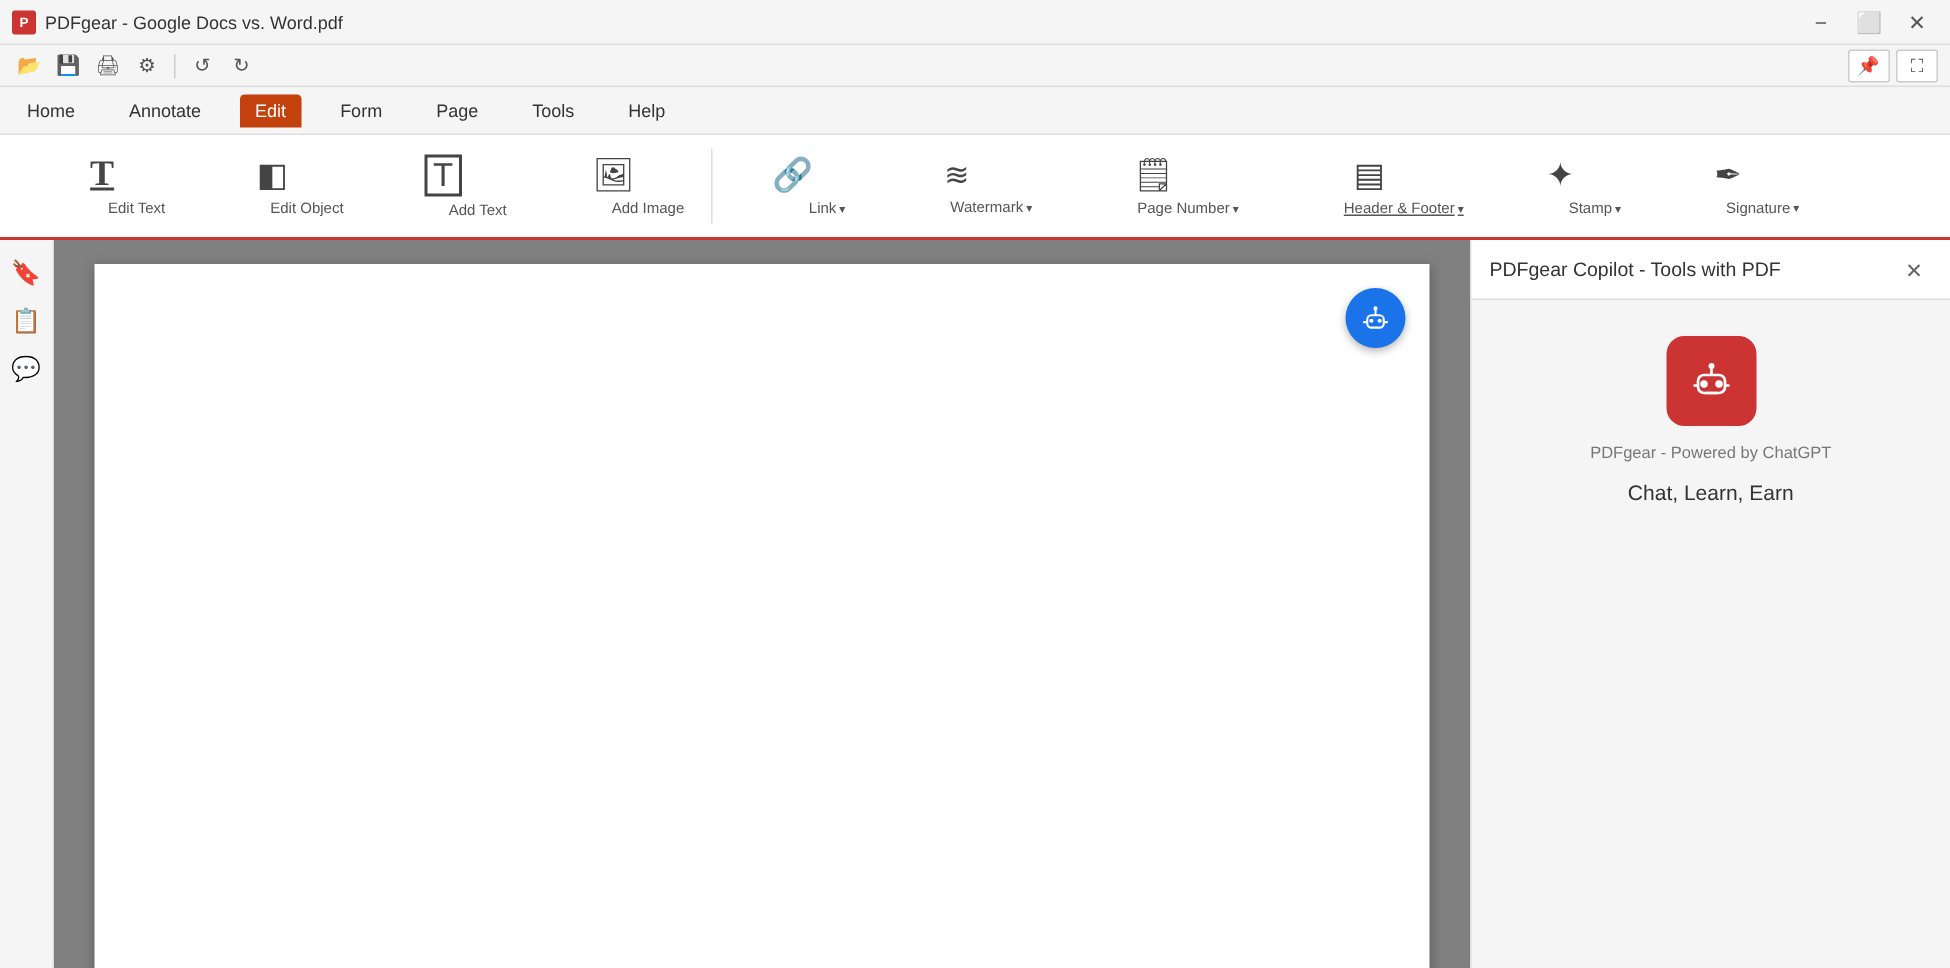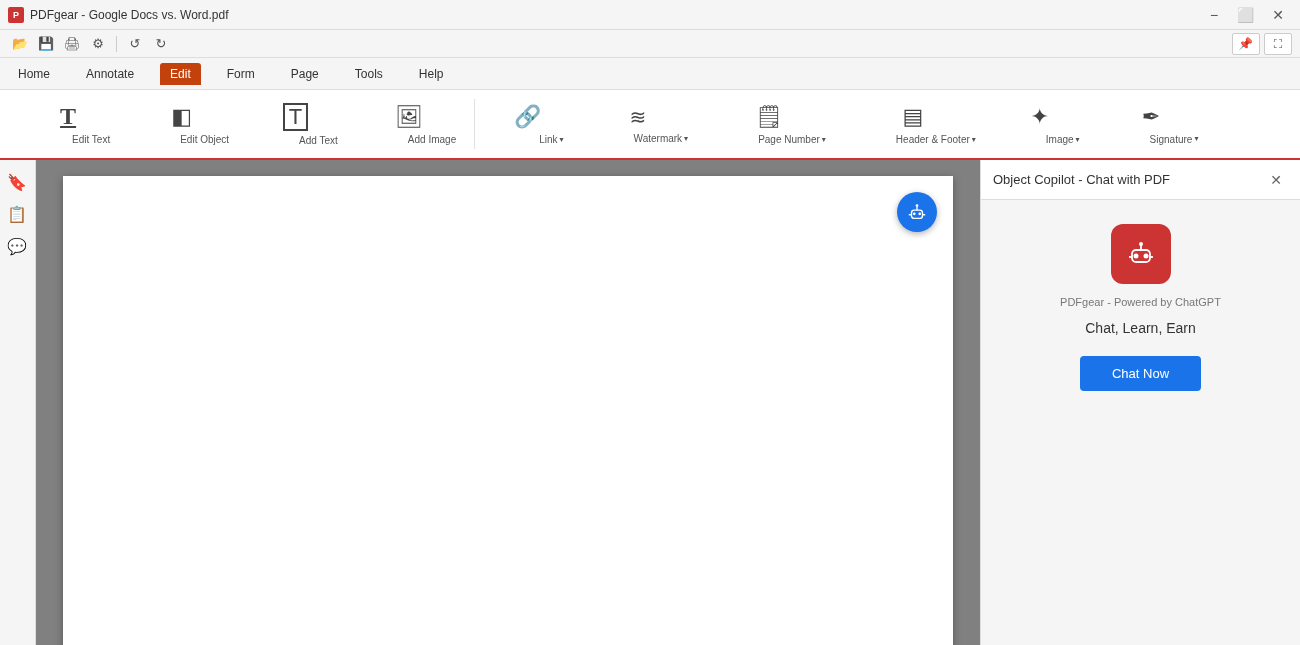--- a/index.html
+++ b/index.html
@@ -265,29 +265,29 @@
   </div>
   <div class="tool-btn with-arrow">
     <span class="icon">🗒</span>
     <span class="label" style="display:flex;align-items:center;gap:2px;">
         <span>Page Number</span>
         <span style="font-size:8px;">▾</span>
       </span>
   </div>
   <div class="tool-btn with-arrow">
     <span class="icon" style="font-size:22px;">▤</span>
-    <span class="label" style="display:flex;align-items:center;gap:2px;">
+    <span class="label" style="display:flex;align-items:center;gap:2px;text-decoration:underline;">
         <span>Header &amp; Footer</span>
         <span style="font-size:8px;">▾</span>
       </span>
   </div>
   <div class="tool-btn with-arrow">
     <span class="icon" style="font-size:22px;">✦</span>
     <span class="label" style="display:flex;align-items:center;gap:2px;">
-        <span>Image</span>
+        <span>Stamp</span>
         <span style="font-size:8px;">▾</span>
       </span>
   </div>
   <div class="tool-btn with-arrow">
     <span class="icon" style="font-size:22px;">✒</span>
     <span class="label" style="display:flex;align-items:flex-start;gap:2px;">
         <span>Signature</span>
         <span style="font-size:8px;">▾</span>
       </span>
   </div>
@@ -313,21 +313,21 @@
           <circle cx="12" cy="5" r="1.5" fill="white"></circle>
           <line x1="6" y1="15" x2="3" y2="15" stroke="white" stroke-width="1.5"></line>
           <line x1="18" y1="15" x2="21" y2="15" stroke="white" stroke-width="1.5"></line>
         </svg>
       </div>
     </div>
   </div>
 
   <div class="right-panel">
     <div class="panel-header">
-      <span>Object Copilot - Chat with PDF</span>
+      <span>PDFgear Copilot - Tools with PDF</span>
       <div class="panel-close">✕</div>
     </div>
     <div class="panel-body">
 
       <div class="copilot-logo">
         <svg width="36" height="36" viewBox="0 0 36 36" fill="none" xmlns="http://www.w3.org/2000/svg">
           <rect width="36" height="36" rx="8" fill="#cc3333"></rect>
 
           <circle cx="13" cy="20" r="2.5" fill="white"></circle>
           <circle cx="23" cy="20" r="2.5" fill="white"></circle>
@@ -335,17 +335,16 @@
           <line x1="18" y1="9" x2="18" y2="14" stroke="white" stroke-width="1.8"></line>
           <circle cx="18" cy="8" r="2" fill="white"></circle>
           <line x1="9" y1="21" x2="6" y2="21" stroke="white" stroke-width="1.8"></line>
           <line x1="27" y1="21" x2="30" y2="21" stroke="white" stroke-width="1.8"></line>
           <line x1="14" y1="26" x2="22" y2="26" stroke="white" stroke-width="1.8"></line>
         </svg>
       </div>
 
       <span class="copilot-powered">PDFgear - Powered by ChatGPT</span>
       <span class="copilot-tagline">Chat, Learn, Earn</span>
-      <button class="chat-now-btn">Chat Now</button>
     </div>
   </div>
 
 </div>
 
 </body></html>

